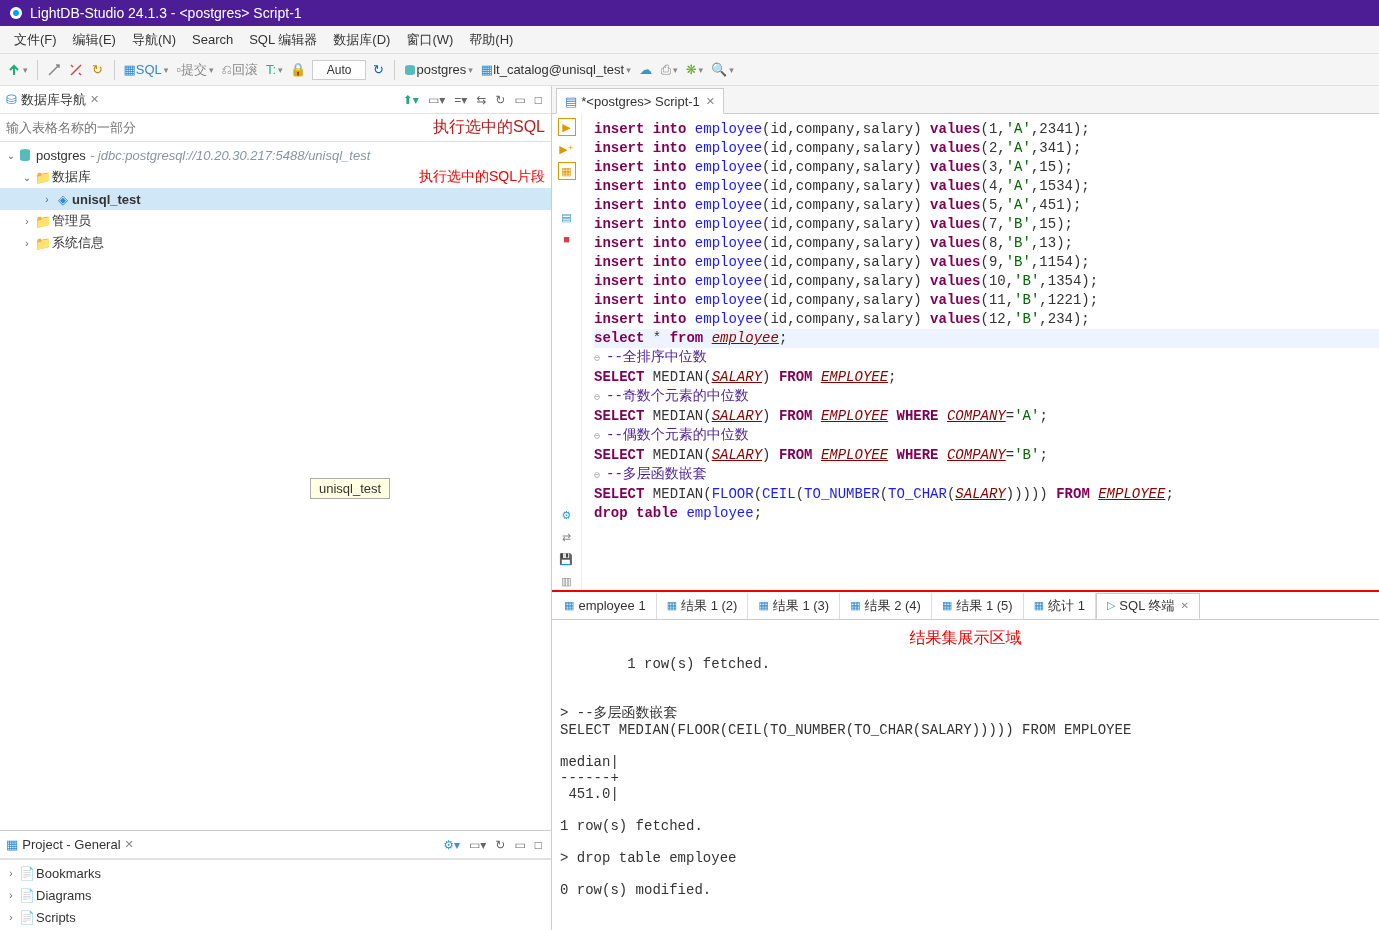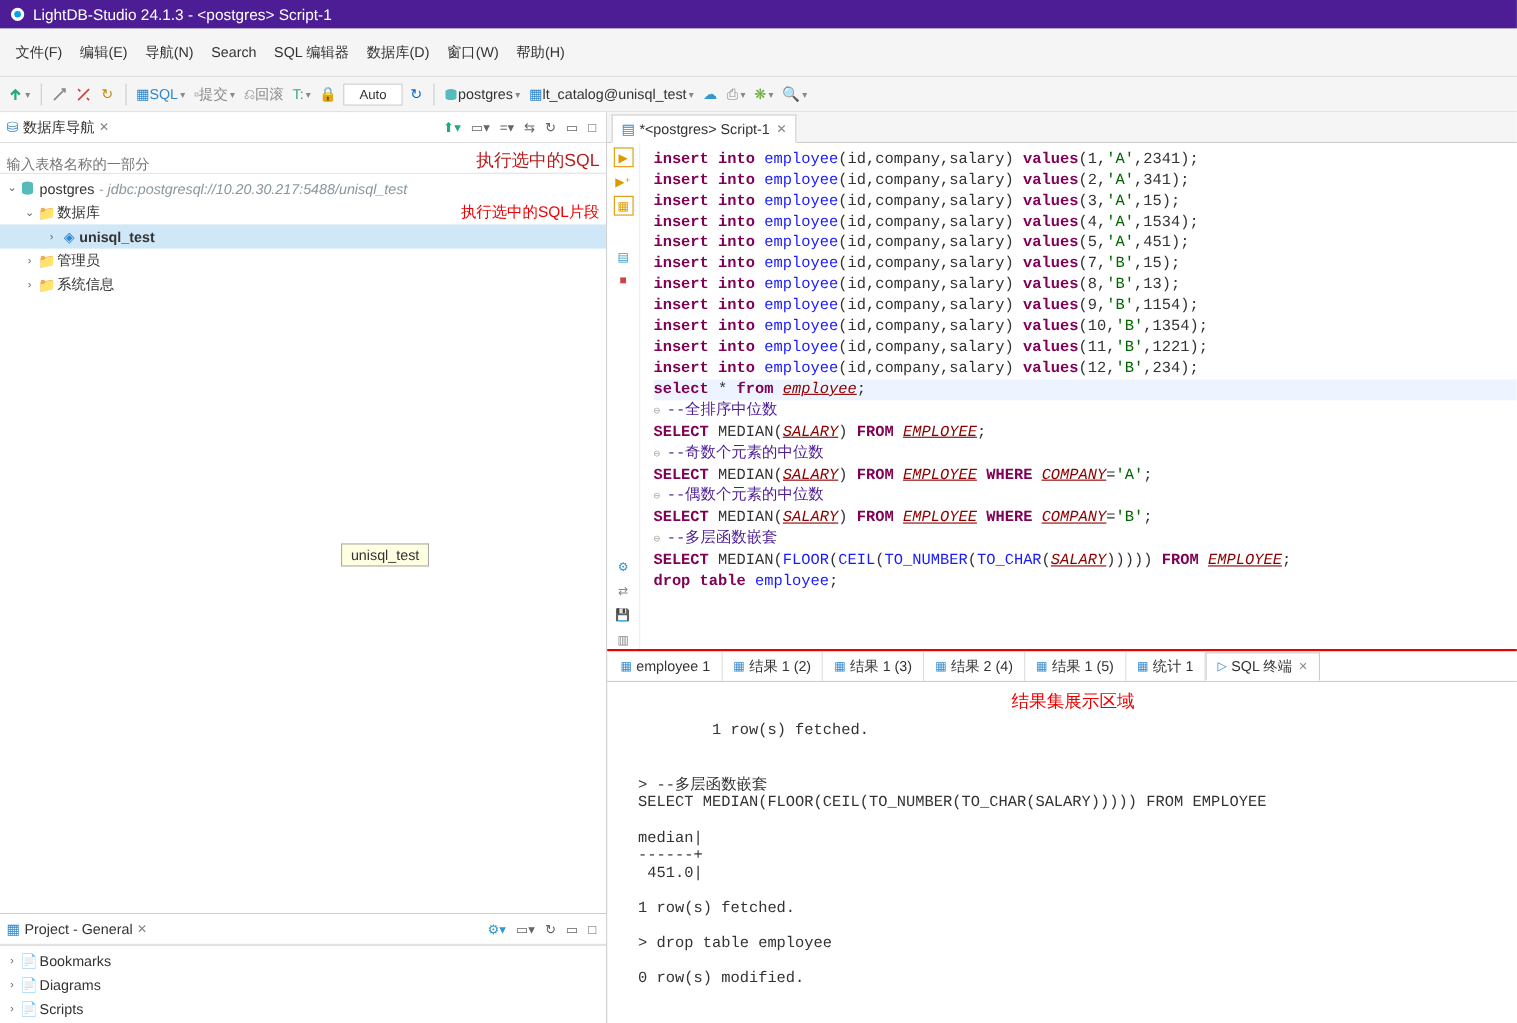--- a/index.html
+++ b/index.html
@@ -1,33 +1,33 @@
 <!DOCTYPE html>
 <html><head>
 <meta charset="utf-8">
 <style>
 * { box-sizing: border-box; margin: 0; padding: 0; }
 body { font-family: "Microsoft YaHei", "Segoe UI", sans-serif; font-size: 13px; color: #333; background: #fff; width: 1379px; height: 930px; overflow: hidden; display: flex; flex-direction: column; }
 .title-bar { background: #4c1d95; color: #fff; height: 26px; display: flex; align-items: center; padding: 0 8px; font-size: 14px; }
 .title-bar .logo { width: 16px; height: 16px; margin-right: 6px; display: inline-block; }
-.menu-bar { height: 44px; display: flex; align-items: center; padding: 0 6px; background: #f5f5f5; border-bottom: 1px solid #e0e0e0; }
+.menu-bar { height: 28px; display: flex; align-items: center; padding: 0 6px; background: #f5f5f5; border-bottom: 1px solid #e0e0e0; }
 .menu-bar span { padding: 4px 8px; cursor: default; }
 .toolbar { height: 32px; display: flex; align-items: center; padding: 0 4px; background: #f5f5f5; border-bottom: 1px solid #e0e0e0; gap: 2px; }
 .tb-btn { padding: 3px 3px; cursor: pointer; display: inline-flex; align-items: center; justify-content: center; min-width: 20px; height: 24px; }
 .tb-sep { width: 1px; height: 20px; background: #ccc; margin: 0 4px; }
 .tb-btn.drop::after { content: "▾"; font-size: 9px; color: #888; margin-left: 2px; }
 .auto-box { border: 1px solid #ccc; padding: 2px 14px; font-size: 12px; background: #fff; }
 .main { flex: 1; display: flex; overflow: hidden; }
 .left-col { width: 552px; display: flex; flex-direction: column; border-right: 1px solid #ccc; }
 .right-col { flex: 1; display: flex; flex-direction: column; }
 .pane-header { height: 28px; display: flex; align-items: center; padding: 0 6px; background: #fff; border-bottom: 1px solid #e0e0e0; font-size: 13px; }
 .pane-header .spacer { flex: 1; }
 .pane-header .pane-icons { display: flex; gap: 3px; align-items: center; }
 .pane-header .pane-icons span { padding: 2px 3px; cursor: pointer; font-size: 12px; color: #666; }
-.filter-row { height: 28px; display: flex; align-items: flex-end; padding: 0 6px; border-bottom: 1px solid #e0e0e0; }
+.filter-row { height: 28px; display: flex; align-items: center; padding: 0 6px; border-bottom: 1px solid #e0e0e0; }
 .filter-row input { flex: 1; border: none; outline: none; font-size: 13px; color: #888; }
 .filter-row .red-label { color: #b91c1c; font-size: 16px; }
 .tree { flex: 1; overflow: auto; padding: 2px 0; font-size: 13px; position: relative; }
 .tree-row { display: flex; align-items: center; height: 22px; padding-left: 4px; cursor: default; }
 .tree-row.sel { background: #d0e7f7; }
 .tree-row .tw { width: 14px; text-align: center; color: #666; font-size: 10px; }
 .tree-row .ic { width: 18px; text-align: center; }
 .tree-row .lbl { white-space: nowrap; }
 .tree-row .lbl.bold { font-weight: bold; }
 .tree-row .conn-str { color: #8896a0; font-style: italic; margin-left: 4px; }
@@ -52,21 +52,21 @@
 .str { color: #006600; }
 .idu { color: #8b0000; font-style: italic; text-decoration: underline; }
 .cm { color: #4c1d95; }
 .fold { color: #aaa; font-size: 10px; }
 .results { border-top: 2px solid #e00; display: flex; flex-direction: column; height: 340px; }
 .result-tabs { height: 28px; display: flex; align-items: center; border-bottom: 1px solid #ccc; padding: 0 2px; gap: 0; overflow: hidden; }
 .rtab { height: 26px; display: flex; align-items: center; padding: 0 10px; font-size: 13px; border-right: 1px solid #ddd; cursor: pointer; white-space: nowrap; }
 .rtab.active { background: #fff; border: 1px solid #ccc; border-bottom: 1px solid #fff; }
 .rtab .ric { color: #3388cc; margin-right: 4px; font-size: 11px; }
 .rtab .rclose { margin-left: 6px; color: #888; font-size: 10px; }
-.result-body { flex: 1; font-family: Consolas, "Courier New", monospace; font-size: 14px; padding: 4px 8px; white-space: pre; overflow: auto; position: relative; margin-left: 20px; }
+.result-body { flex: 1; font-family: Consolas, "Courier New", monospace; font-size: 14px; padding: 4px 8px; white-space: pre; overflow: auto; position: relative; }
 .result-label { position: absolute; top: 8px; left: 50%; transform: translateX(-50%); color: #e00; font-size: 16px; font-family: "Microsoft YaHei"; }
 .tooltip-box { position: absolute; border: 1px solid #aaa; background: #ffffe1; padding: 2px 8px; font-size: 13px; }
 svg { display: block; }
 </style>
 </head>
 <body>
 
 <div class="title-bar">
   <span class="logo">
     <svg viewBox="0 0 16 16" width="16" height="16">

